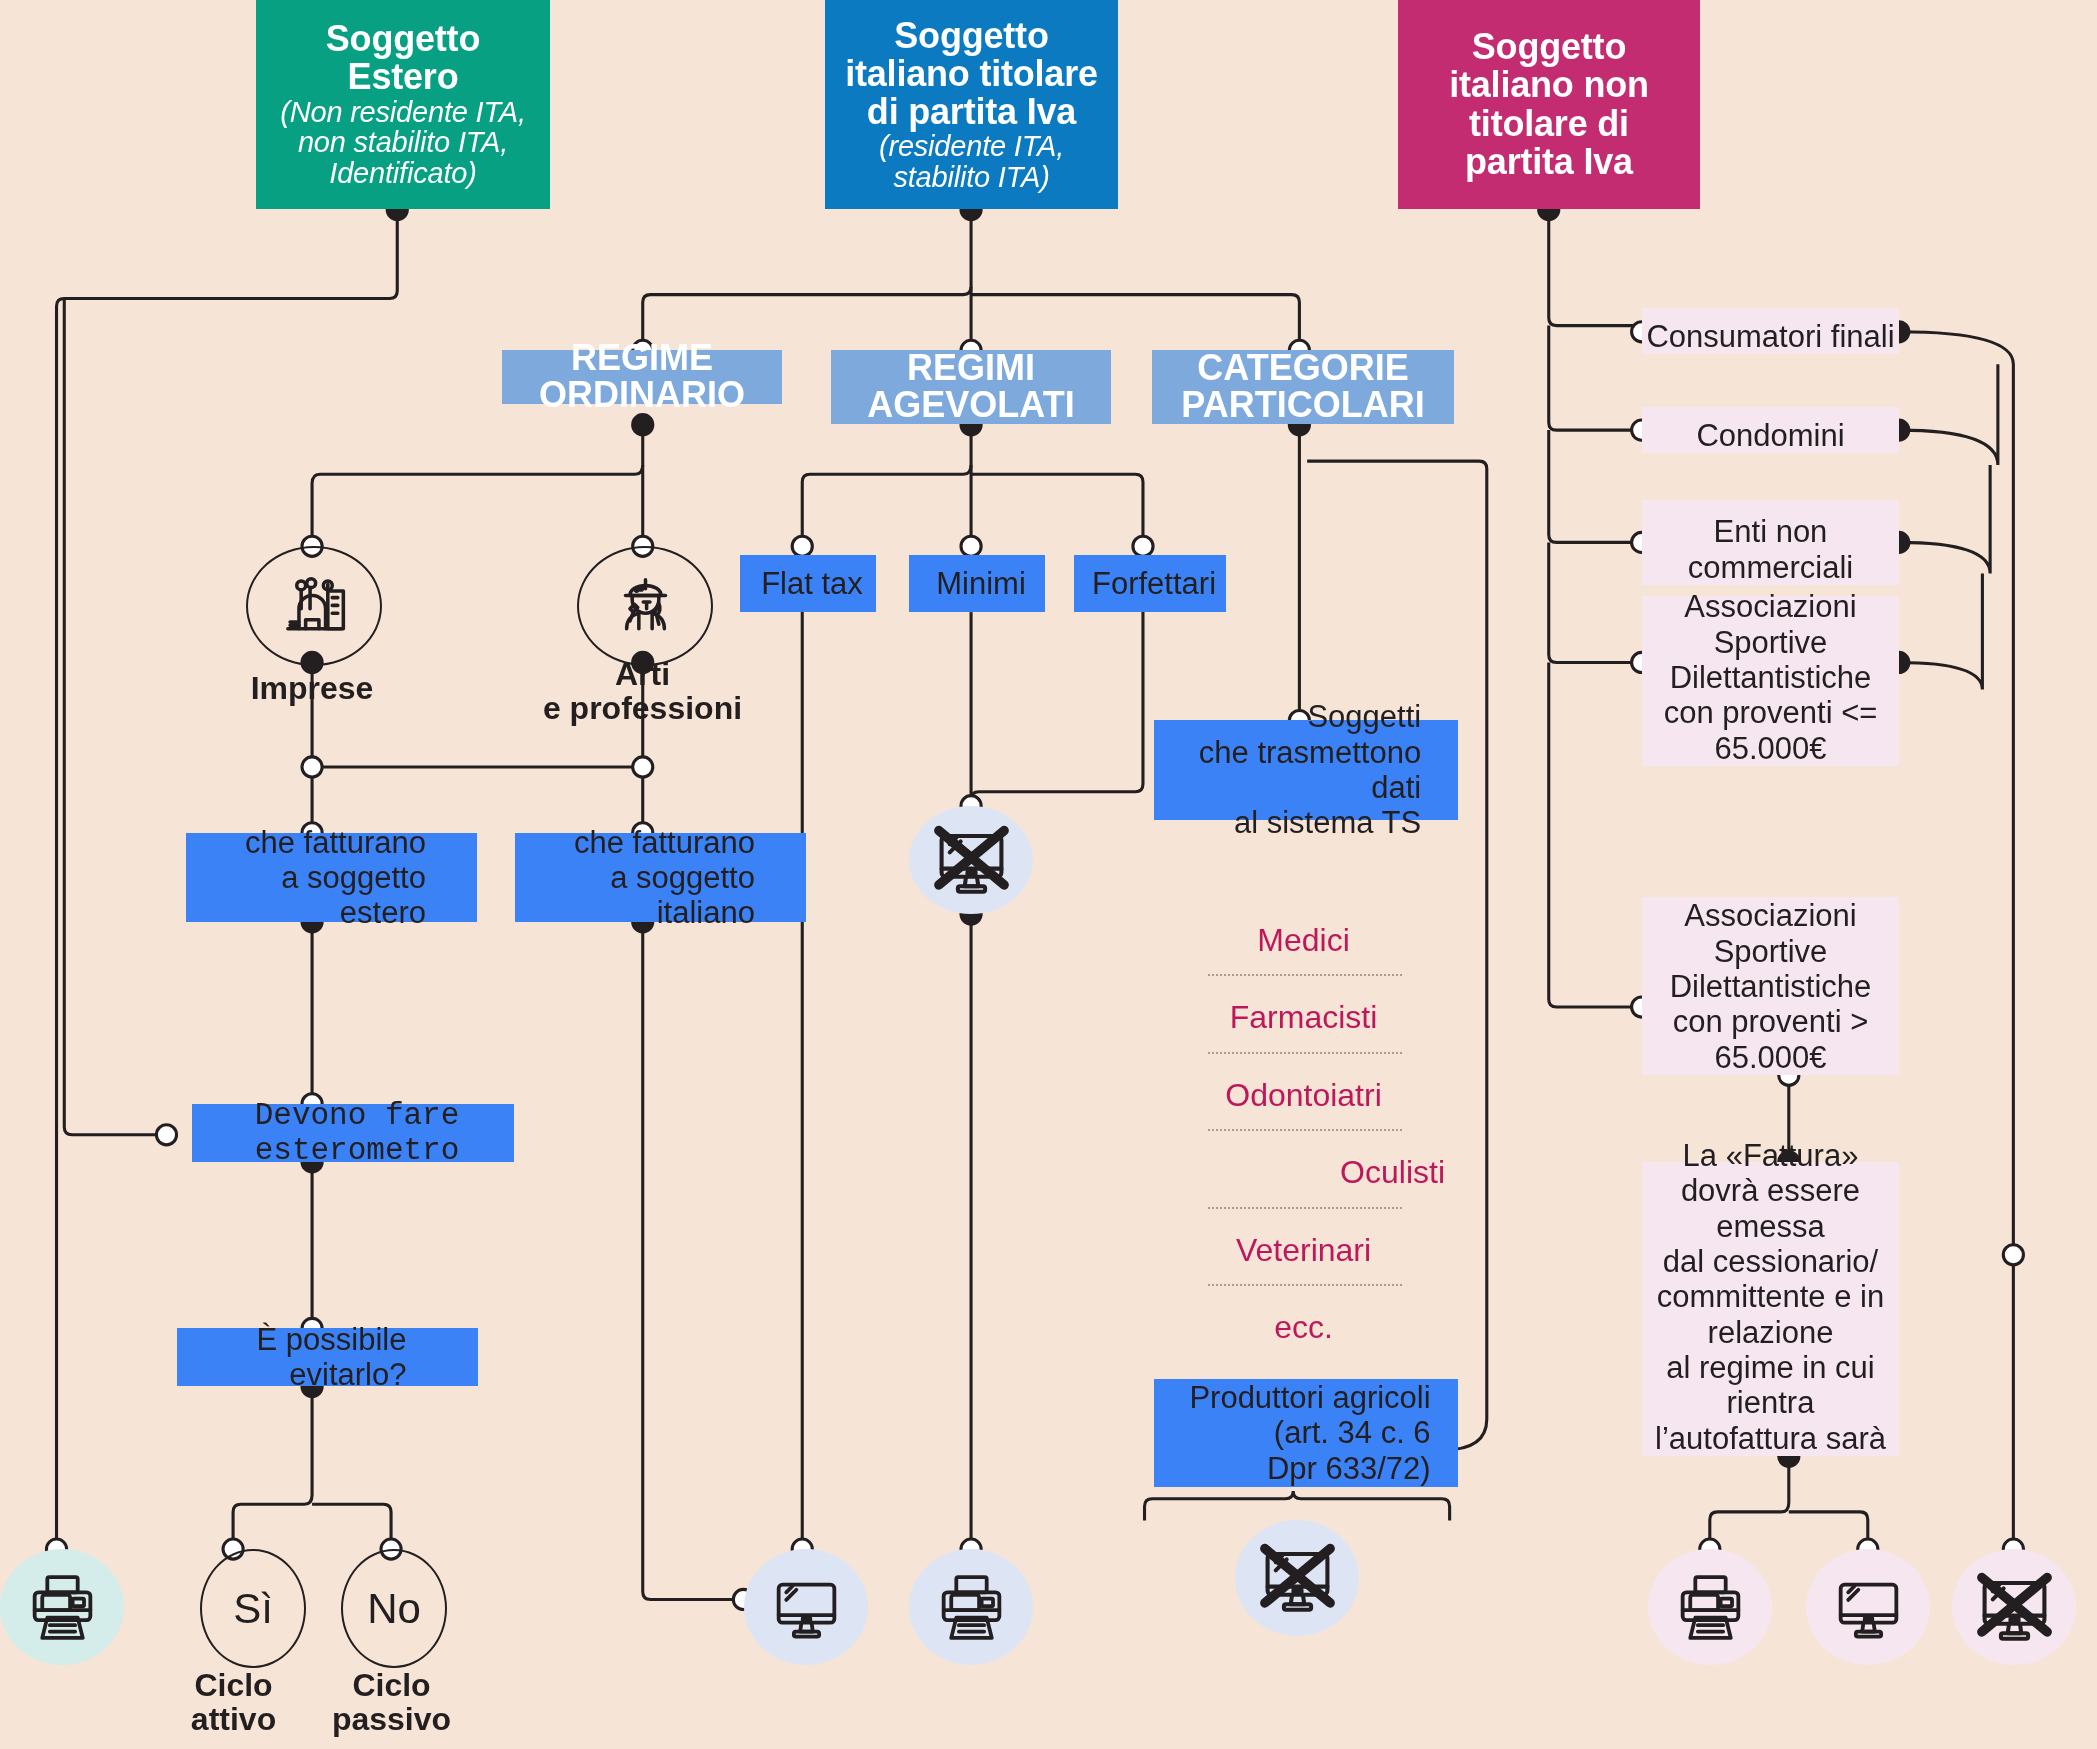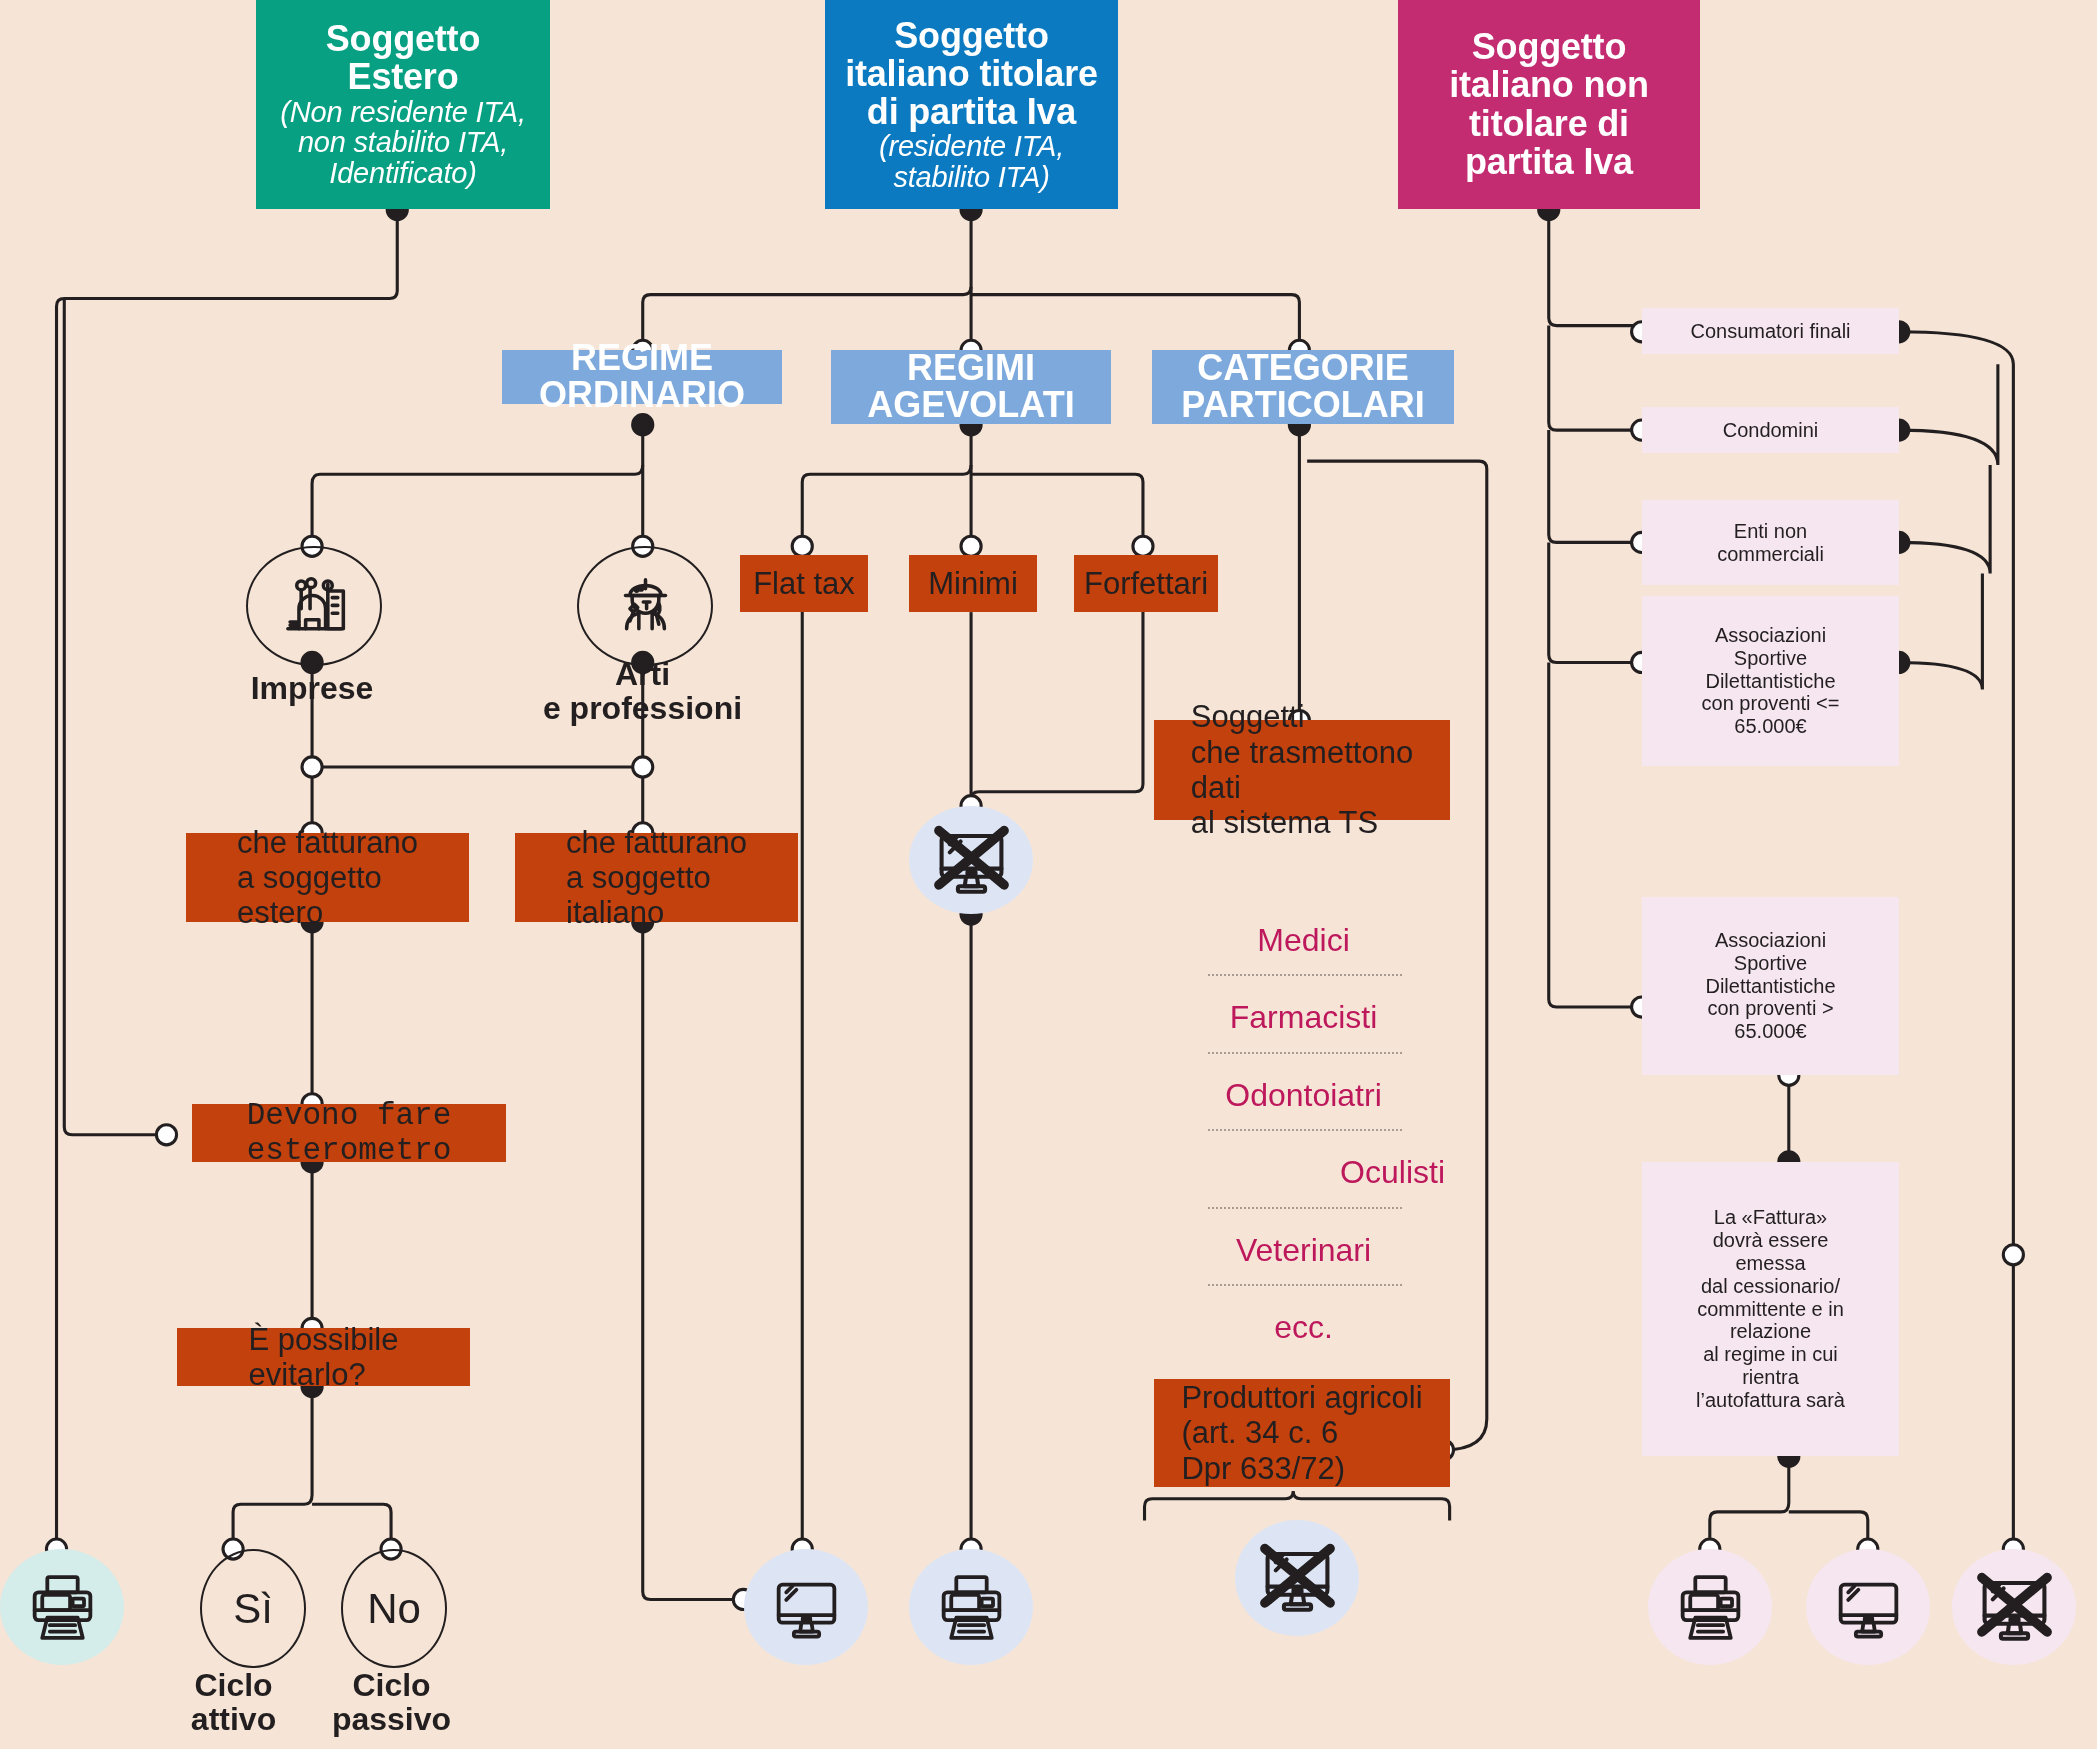--- a/index.html
+++ b/index.html
@@ -8,24 +8,24 @@
   #wires{position:absolute;left:0;top:0;width:2097px;height:1750px;pointer-events:none;}
 
   .hdr{position:absolute;display:flex;align-items:center;justify-content:center;text-align:center;
        color:#fff;font-weight:bold;line-height:1.06;letter-spacing:-0.2px;}
   .hdr .t{padding:0 7.7px;}
   .hdr .sub{display:block;font-style:italic;font-weight:normal;}
 
   .regbox{position:absolute;display:flex;align-items:center;justify-content:center;text-align:center;
           background:#7da9dd;color:#fff;font-weight:bold;line-height:1.02;font-size:36px;letter-spacing:0px;}
 
-  .bluebox{position:absolute;display:flex;align-items:center;justify-content:center;text-align:left;
-           background:#c2410c;color:#231f20;line-height:1.14;font-size:31px;}
-  .pinkbox{position:absolute;display:flex;align-items:center;justify-content:center;text-align:center;
-           background:#f5e6f0;color:#231f20;line-height:1.14;font-size:20px;}
+  .bluebox{position:absolute;display:flex;align-items:center;justify-content:center;text-align:right;
+           background:#3b82f6;color:#231f20;line-height:1.14;font-size:31px;padding-left:8px;}
+  .pinkbox{position:absolute;display:flex;align-items:flex-end;justify-content:center;text-align:center;
+           background:#f5e6f0;color:#231f20;line-height:1.14;font-size:31px;}
 
   .elli{position:absolute;border:2.3px solid #231f20;border-radius:50%;background:transparent;
         display:flex;align-items:center;justify-content:center;}
   .elli .yn{font-size:42px;color:#231f20;}
   .caption{position:absolute;text-align:center;font-weight:bold;color:#231f20;font-size:32px;line-height:1.05;}
 
   .iconblob{position:absolute;border-radius:50%;display:flex;align-items:center;justify-content:center;}
   .blob-blue{background:#dde5f4;}
   .blob-pink{background:#f5e6f0;}
   .blob-mint{background:#d4ecea;}

